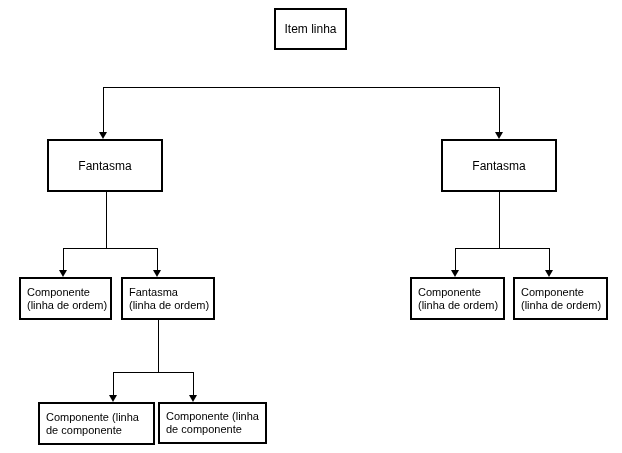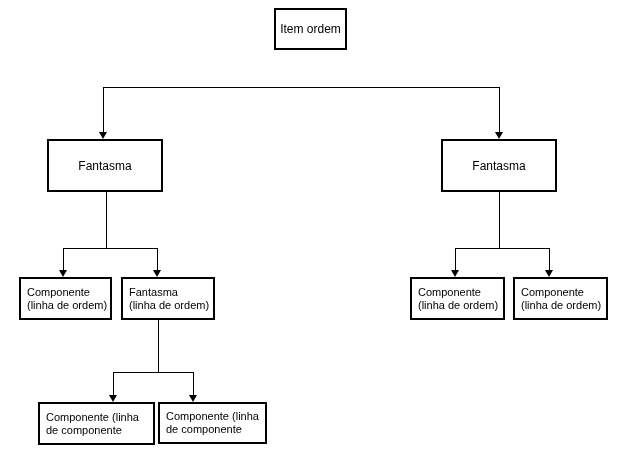--- a/index.html
+++ b/index.html
@@ -77,21 +77,21 @@
   <div class="arrow" style="left:545px; top:270px;"></div>
 
   <div class="line" style="left:158px; top:320px; width:1px; height:52px;"></div>
   <div class="line" style="left:113px; top:372px; width:81px; height:1px;"></div>
   <div class="line" style="left:113px; top:372px; width:1px; height:23px;"></div>
   <div class="arrow" style="left:109px; top:395px;"></div>
   <div class="line" style="left:193px; top:372px; width:1px; height:23px;"></div>
   <div class="arrow" style="left:189px; top:395px;"></div>
 
   <div class="box center" style="left:274px; top:8px; width:73px; height:42px;">
-    <span>Item ordem</span>
+    <span>Item linha</span>
   </div>
 
   <div class="box center" style="left:47px; top:139px; width:116px; height:53px;">
     <span>Fantasma</span>
   </div>
 
   <div class="box center" style="left:441px; top:139px; width:116px; height:53px;">
     <span>Fantasma</span>
   </div>
 

